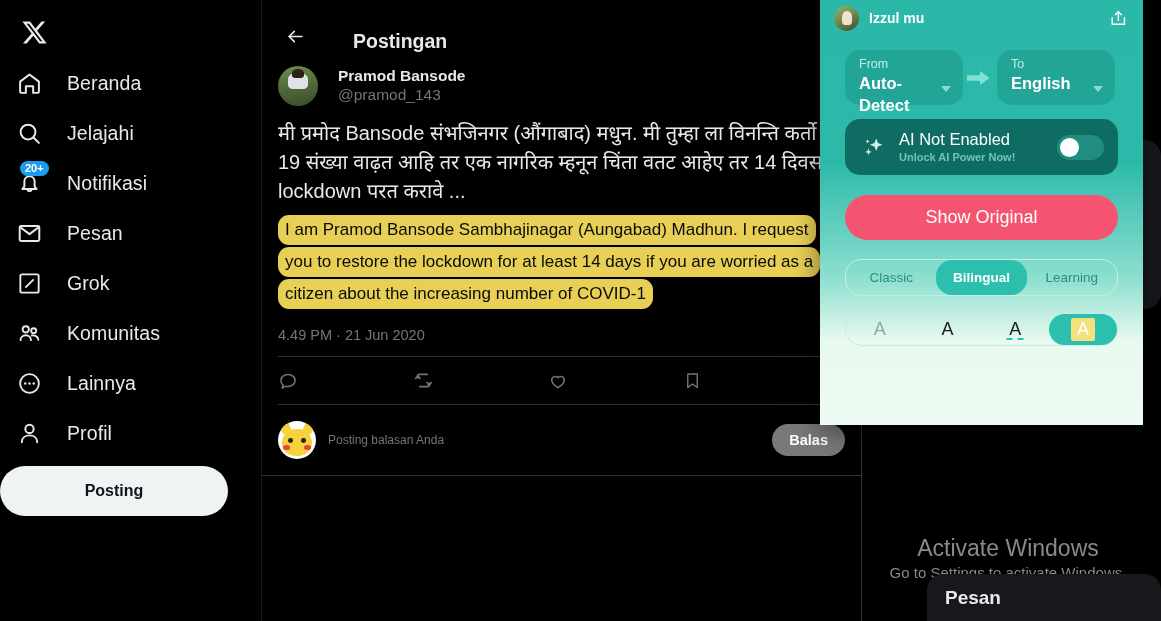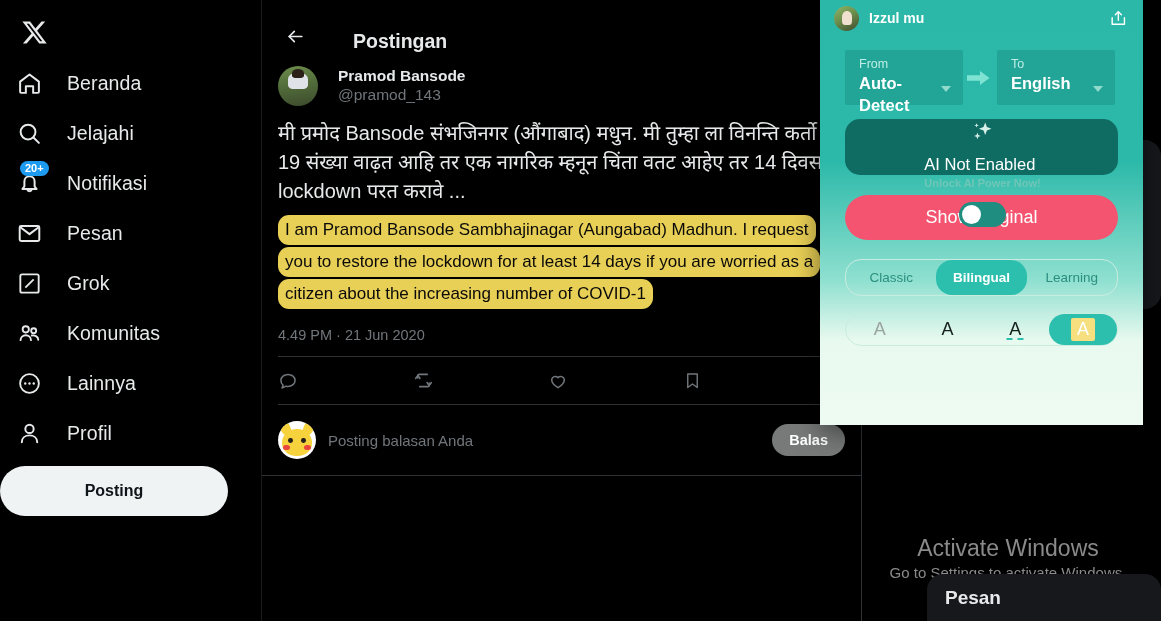--- a/index.html
+++ b/index.html
@@ -94,21 +94,21 @@
   .trans span.hl {
     background: #e8cf55; color: #0a0a0a; font-size: 17px; line-height: 26px;
     padding: 2px 7px; border-radius: 11px; display: inline-block; margin-bottom: 2px;
     white-space: nowrap;
   }
   .timestamp { color: #71767b; font-size: 14.5px; padding: 16px 0 13px; }
   .divider { height: 1px; background: #2f3336; }
   .actions { height: 47px; display: flex; align-items: center; }
   .action { width: 135px; display: flex; align-items: center; color: #71767b; }
   .reply-box { display: flex; align-items: center; gap: 12px; height: 70px; padding: 0 16px; position: relative; }
-  .reply-ph { color: #71767b; font-size: 15px; flex: 1; }
+  .reply-ph { color: #71767b; font-size: 12px; flex: 1; }
   .reply-btn { background: #787a7a; color: #fff; font-size: 14.5px; font-weight: 700;
                border-radius: 18px; padding: 8px 17px; position: absolute; right: 16px; }
 
   
   .rightcol { position: absolute; left: 863px; top: 0; width: 298px; height: 621px; background: #000; }
   .trend-card { position: absolute; left: 29px; top: 140px; width: 269px;
                 background: #16181c; border-radius: 16px; padding: 12px 16px 14px; }
   .trend-item { padding: 10px 0 12px; }
   .trend-cat { color: #71767b; font-size: 13px; line-height: 17px; }
   .trend-name { color: #e7e9ea; font-size: 15px; font-weight: 700; line-height: 20px; padding-top: 1px; }
@@ -134,32 +134,32 @@
   }
   .tp-head { display: flex; align-items: center; gap: 10px; height: 36px; padding: 16px 14px; }
   .tp-ava { width: 25px; height: 25px; border-radius: 50%; flex: none;
             background: linear-gradient(150deg,#8fb56a 0%,#6c8f4c 45%,#40492e 100%); position: relative; overflow: hidden; }
   .tp-ava::after { content:""; position:absolute; left:30%; top:22%; width:40%; height:55%;
                    background:#efe0cf; border-radius:45% 45% 30% 30%; }
   .tp-name { color: #ffffff; font-size: 14px; font-weight: 700; flex: 1; }
   .tp-share { color: #ffffff; width: 22px; height: 22px; display:flex; align-items:center; justify-content:center; }
 
   .tp-langs { display: flex; align-items: center; gap: 0; padding: 14px 25px 0; }
-  .lang-box { background: #22a596; border-radius: 2px; height: 55px; width: 118px;
+  .lang-box { background: #22a596; border-radius: 15px; height: 55px; width: 118px;
               padding: 7px 14px 0; position: relative; }
   .lang-cap { color: #bdeee4; font-size: 12.5px; line-height: 15px; }
   .lang-val { color: #ffffff; font-size: 16.5px; font-weight: 700; line-height: 22px; }
   .lang-caret { position: absolute; right: 12px; bottom: 13px; width: 0; height: 0;
                 border-left: 5.5px solid transparent; border-right: 5.5px solid transparent;
                 border-top: 6px solid #8fdccf; }
   .lang-arrow { width: 34px; display: flex; align-items: center; justify-content: center; color: #7fe3d4; }
 
   .ai-row {
     margin: 14px 25px 0; background: #0f6c63; border-radius: 15px; height: 56px;
-    display: flex; align-items: center; gap: 12px; padding: 0 14px 0 16px; flex-direction: column;
+    display: flex; align-items: center; gap: 12px; padding: 0 14px 0 16px;
   }
   .ai-spark { color: #cfeee7; width: 26px; display: flex; align-items: center; justify-content: center; }
   .ai-txt { flex: 1; line-height: 1.2; }
   .ai-title { color: #ffffff; font-size: 16.5px; font-weight: 400; }
   .ai-sub { color: #6fc6b8; font-size: 11px; font-weight: 700; padding-top: 2px; }
   .toggle { width: 47px; height: 25px; background: #1f8d80; border-radius: 13px; position: relative; flex: none; }
   .toggle .knob { position: absolute; left: 3px; top: 3px; width: 19px; height: 19px; background: #fff; border-radius: 50%; }
 
   .show-original {
     margin: 20px 25px 0; height: 45px; background: #f4546f; border-radius: 23px;

